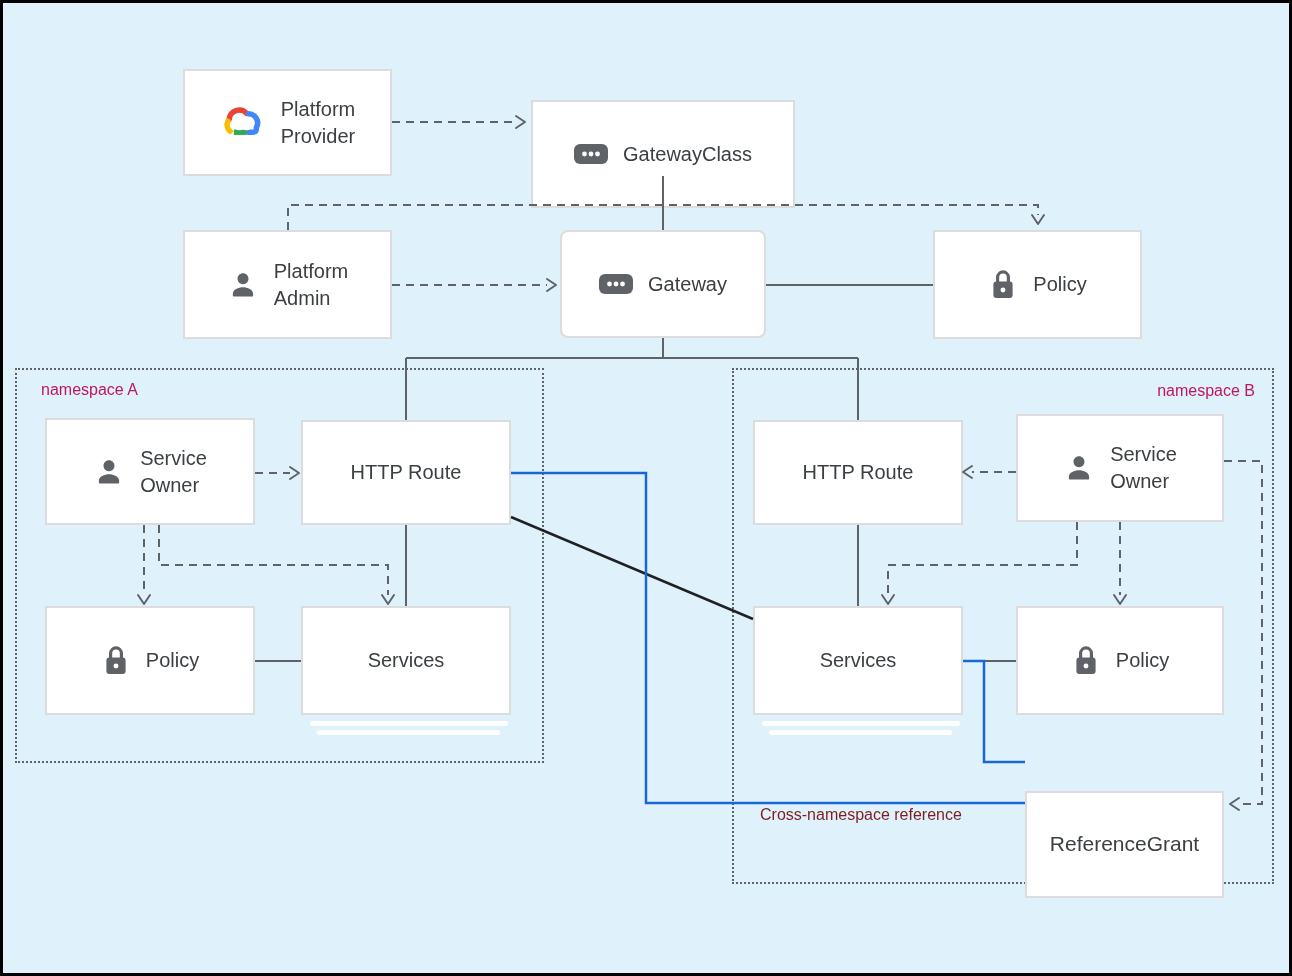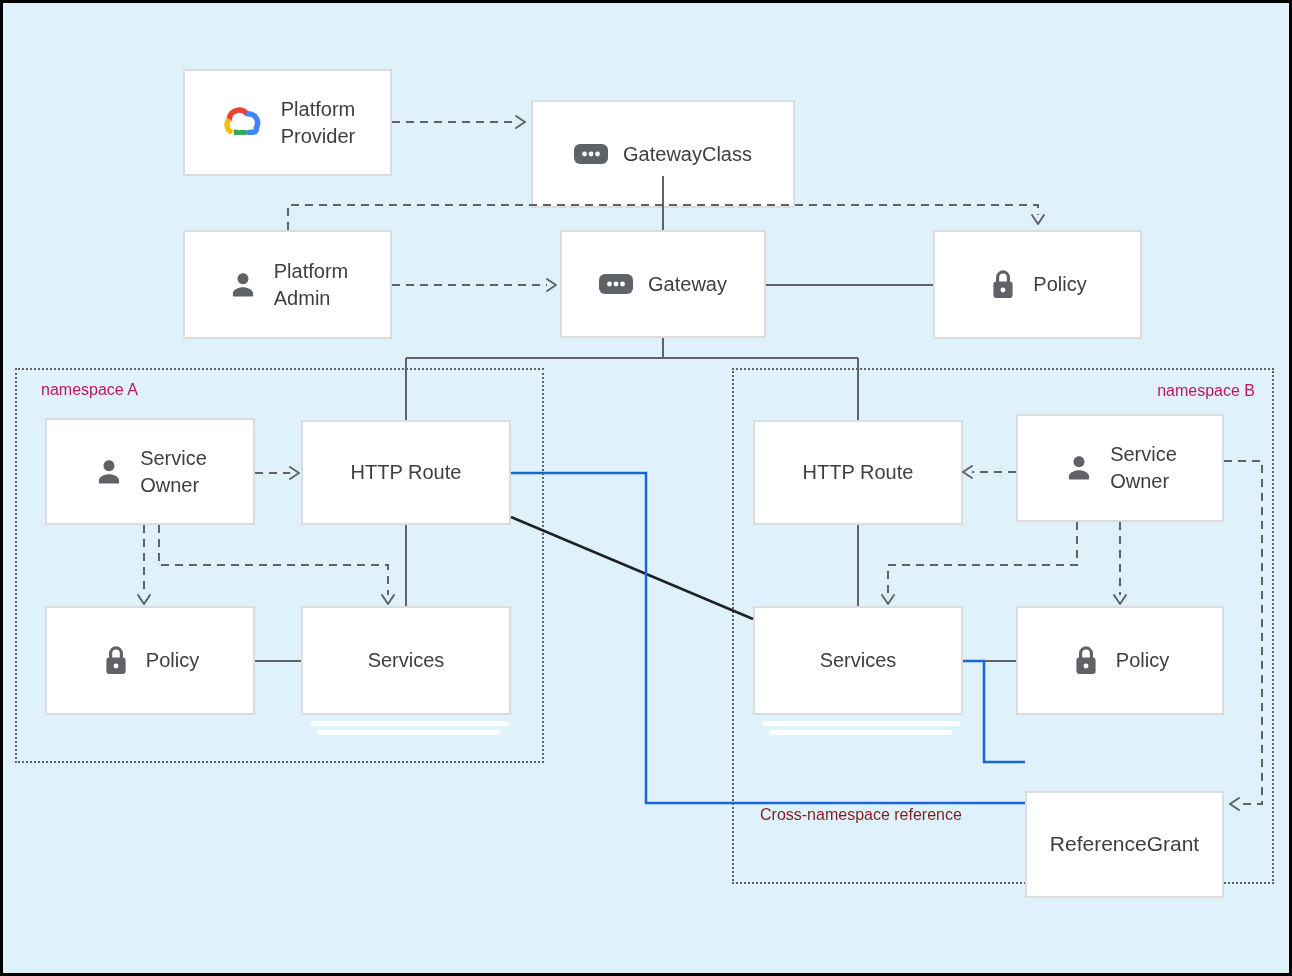--- a/index.html
+++ b/index.html
@@ -106,21 +106,21 @@
   <div class="node" style="left:180px;top:227px;width:209px;height:109px;">
     <span class="icon">
       <svg width="32" height="32" viewBox="0 0 24 24">
         <path fill="#5f6368" d="M12 11.4c2.3 0 4.1-1.8 4.1-4.1S14.3 3.2 12 3.2 7.9 5 7.9 7.3s1.8 4.1 4.1 4.1zm0 2.2c-3.4 0-7.6 1.7-7.6 5v1.2c0 .5.4.9.9.9h13.4c.5 0 .9-.4.9-.9v-1.2c0-3.3-4.2-5-7.6-5z"></path>
       </svg>
     </span>
     <span class="node-label">Platform
 Admin</span>
   </div>
 
-  <div class="node" style="left:557px;top:227px;width:206px;height:108px;">
+  <div class="node" style="left:557px;top:227px;width:206px;height:108px;border-radius:8px;">
     <span class="icon">
       <svg width="34" height="20" viewBox="0 0 34 20">
         <rect x="0" y="0" width="34" height="20" rx="6" fill="#5f6368"></rect>
         <circle cx="10.5" cy="10" r="2.4" fill="#ffffff"></circle>
         <circle cx="17" cy="10" r="2.4" fill="#ffffff"></circle>
         <circle cx="23.5" cy="10" r="2.4" fill="#ffffff"></circle>
       </svg>
     </span>
     <span class="node-label">Gateway</span>
   </div>

